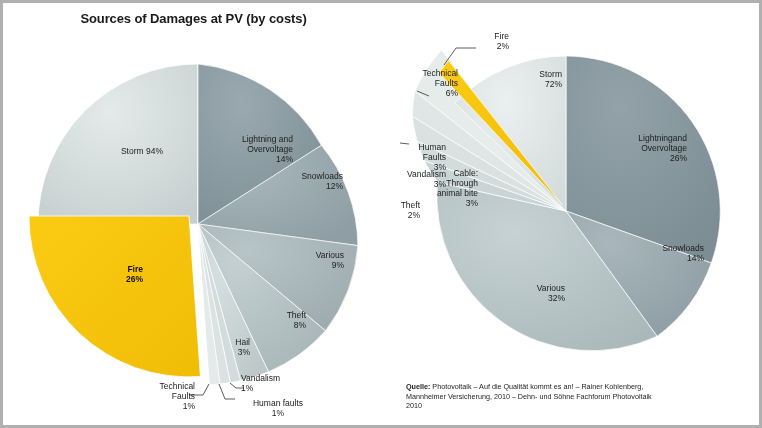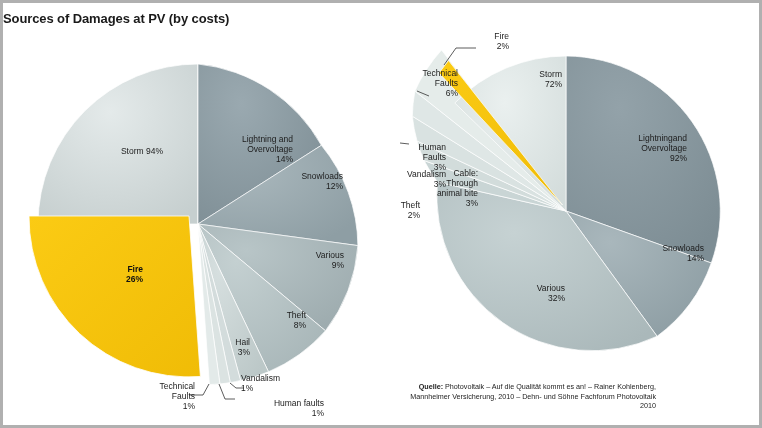--- a/index.html
+++ b/index.html
@@ -21,21 +21,21 @@
     top: 0;
     height: 422px;
   }
   #panel-left  { left: 0;   width: 381px; }
   #panel-right { left: 381px; width: 375px; }
 
   .chart-title {
     position: absolute;
     top: 8px;
     left: 0; right: 0;
-    text-align: left;
+    text-align: center;
     font-size: 13px;
     font-weight: bold;
     color: #1a1a1a;
     letter-spacing: -0.1px;
   }
   .pie-svg { position: absolute; left: 0; top: 0; }
 
   .slice-label {
     position: absolute;
     font-size: 8.5px;
@@ -48,21 +48,20 @@
   .slice-label.bold-dark { color: #111; }
 
   .source-note {
     position: absolute;
     left: 403px;
     top: 379px;
     width: 250px;
     font-size: 7.2px;
     line-height: 9.5px;
     color: #1c1c1c;
-    text-align: right;
   }
   .source-note b { font-weight: bold; }
 </style>
 </head>
 <body>
 
 <div id="canvas">
 
   <div class="chart-panel" id="panel-left">
     <div class="chart-title">Sources of Damages at PV (by costs)</div>
@@ -140,21 +139,21 @@
     <div class="slice-label" style="left:268px; top:168px; width:72px;">Snowloads
 12%</div>
     <div class="slice-label" style="left:279px; top:247px; width:62px;">Various
 9%</div>
     <div class="slice-label" style="left:249px; top:307px; width:54px;">Theft
 8%</div>
     <div class="slice-label" style="left:201px; top:334px; width:46px;">Hail
 3%</div>
     <div class="slice-label" style="left:238px; top:370px; width:74px; text-align:left;">Vandalism
 1%</div>
-    <div class="slice-label" style="left:229px; top:395px; width:92px; text-align:right;">Human faults
+    <div class="slice-label" style="left:229px; top:395px; width:92px; text-align:center;">Human faults
 1%</div>
     <div class="slice-label" style="left:136px; top:378px; width:56px;">Technical
 Faults
 1%</div>
     <div class="slice-label bold-dark" style="left:80px; top:261px; width:60px; font-weight:bold;">Fire
 26%</div>
   </div>
 
   <div class="chart-panel" id="panel-right">
 
@@ -231,20 +230,20 @@
     <div class="slice-label" style="left:36px; top:165px; width:58px;">Cable:
 Through
 animal bite
 3%</div>
     <div class="slice-label" style="left:125px; top:280px; width:56px;">Various
 32%</div>
     <div class="slice-label" style="left:250px; top:240px; width:70px;">Snowloads
 14%</div>
     <div class="slice-label" style="left:217px; top:130px; width:86px;">Lightningand
 Overvoltage
-92%</div>
+26%</div>
     <div class="slice-label" style="left:128px; top:66px; width:50px;">Storm
 72%</div>
   </div>
 
   <div class="source-note"><b>Quelle:</b><span> Photovoltaik – Auf die Qualität kommt es an! – Rainer Kohlenberg, Mannheimer Versicherung, 2010 – Dehn- und Söhne Fachforum Photovoltaik 2010</span></div>
 
 </div>
 
 </body></html>

